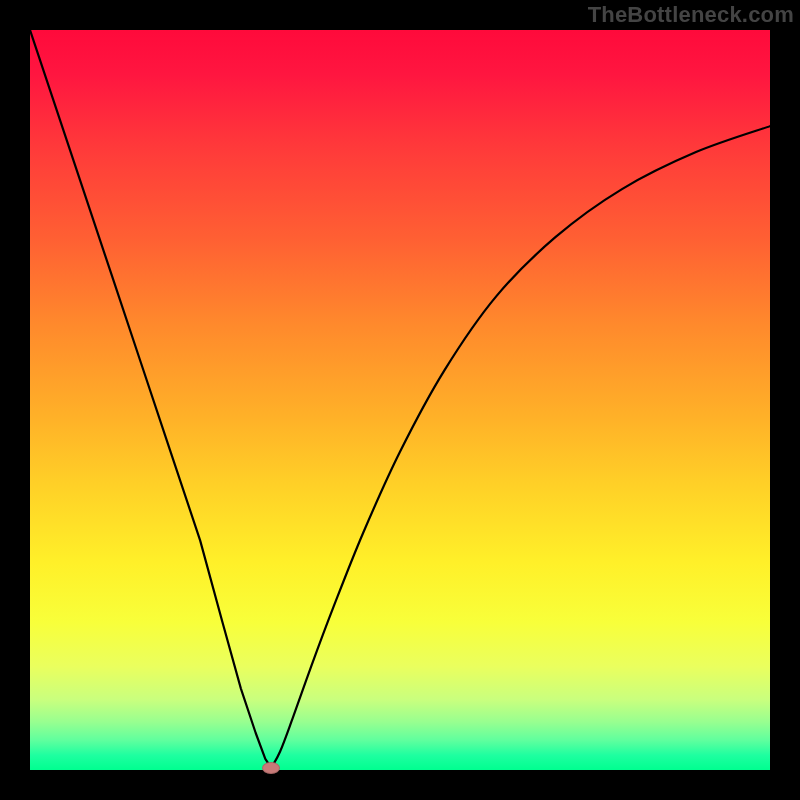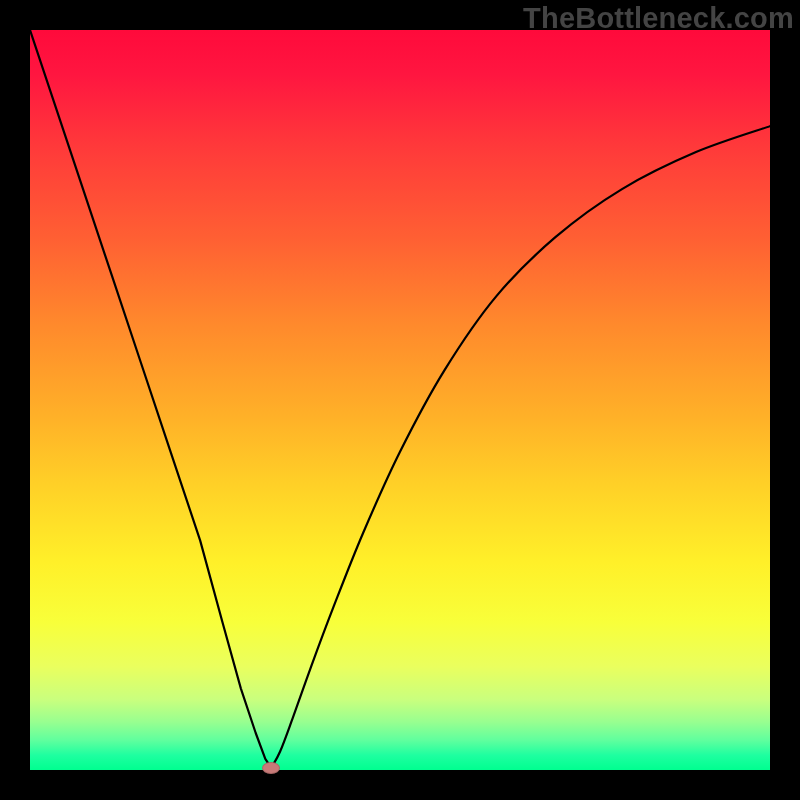--- a/index.html
+++ b/index.html
@@ -15,21 +15,21 @@
     position: relative;
     width: 800px;
     height: 800px;
     background: #000;
   }
   .watermark {
     position: absolute;
     top: 2px;
     right: 6px;
     color: #444;
-    font-size: 29px;
+    font-size: 22px;
     font-weight: 600;
     letter-spacing: 0.2px;
     z-index: 10;
     user-select: none;
   }
   .plot {
     position: absolute;
     left: 30px;
     top: 30px;
     width: 740px;

